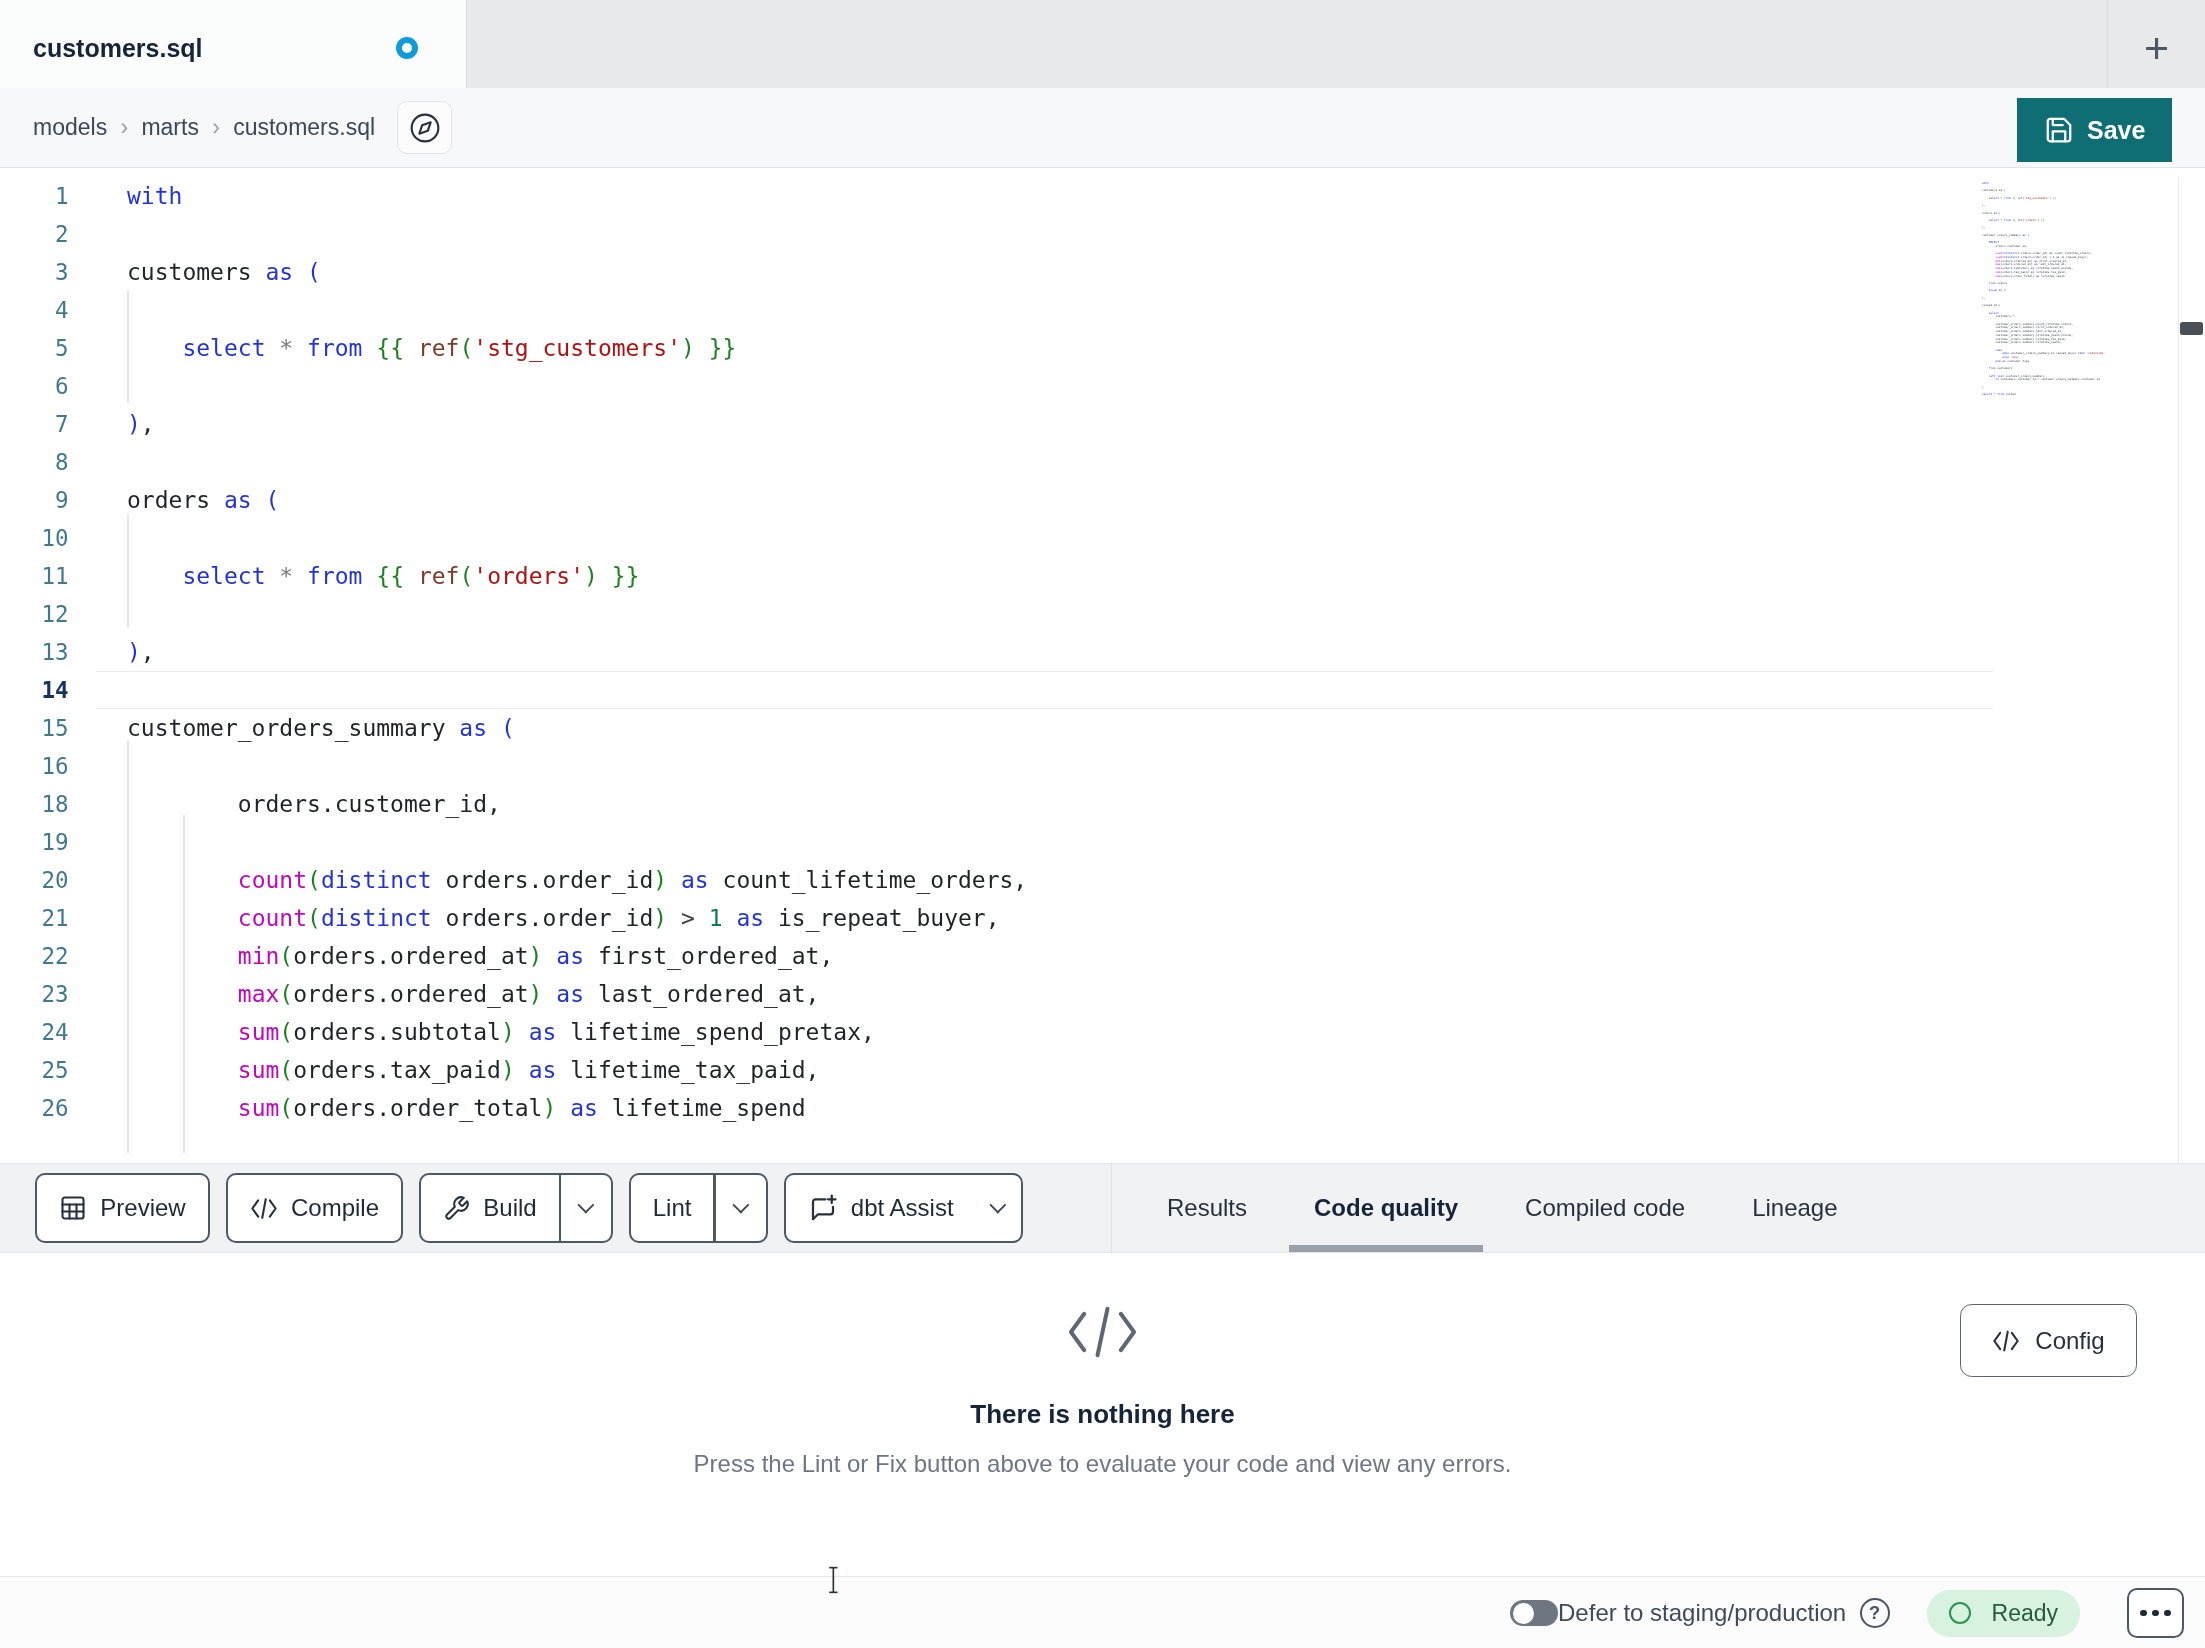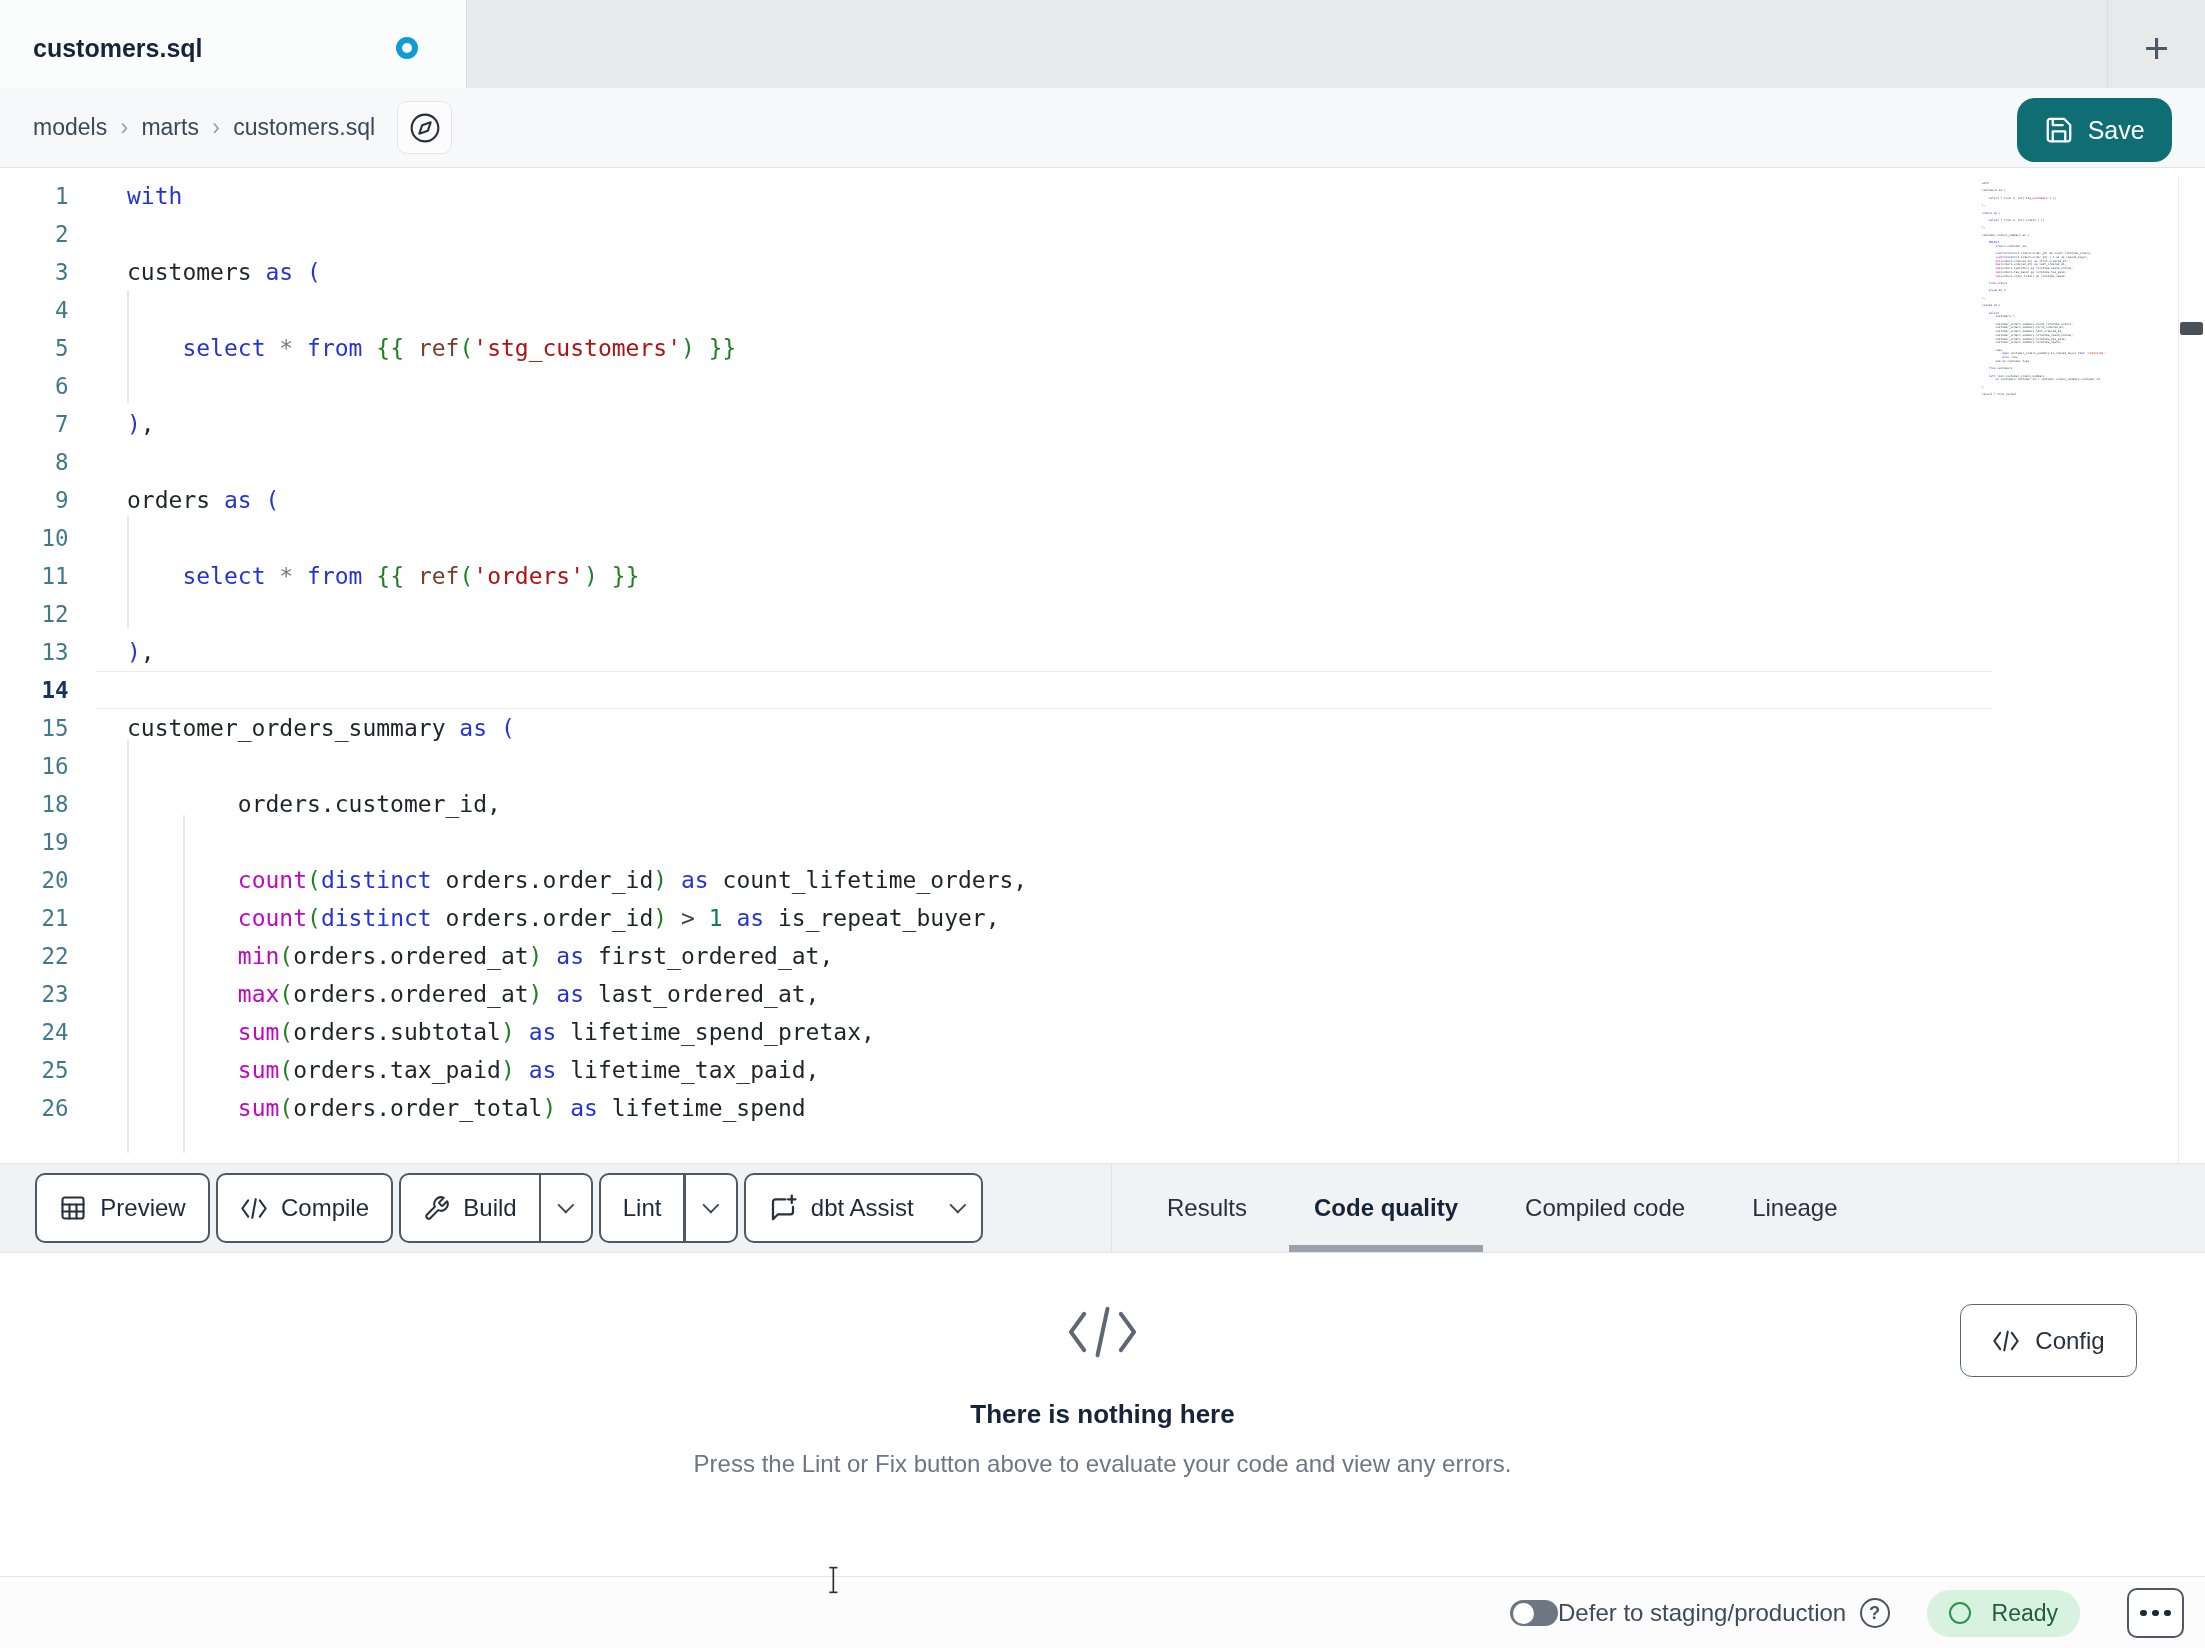--- a/index.html
+++ b/index.html
@@ -21,22 +21,22 @@
 
   
   .crumbbar { position:absolute; left:0; top:88px; width:2205px; height:80px;
               background:#f7f8f9; border-bottom:0.8px solid #e3e5e8;
               display:flex; align-items:center; padding:0 33px; }
   .crumb { font-size:23px; color:#3b4859; }
   .crumb-sep { font-size:23px; color:#98a1ac; margin:0 13.3px; }
   .compass-btn { width:55px; height:53px; margin-left:22px; border:0.8px solid #e2e4e8;
                  border-radius:10px; background:#fcfcfd; display:flex; align-items:center; justify-content:center; }
   .save-btn { position:absolute; right:33px; top:10px; height:64px; min-width:155px;
-              background:var(--accent,#0e6e73); color:#fff; border:none; border-radius:18px;
-              font-size:25px; font-weight:400; display:flex; align-items:center; justify-content:center;
+              background:var(--accent,#0e6e73); color:#fff; border:none; border-radius:0;
+              font-size:25px; font-weight:700; display:flex; align-items:center; justify-content:center;
               gap:13.3px; padding:0 25px; font-family:inherit; }
 
   
   .editor { position:absolute; left:0; top:177px; width:2205px; height:986px; background:#fff; overflow:hidden; }
   .cm-rows { position:absolute; left:0; top:0; }
   .cm-row { display:flex; height:38px; }
   .gutter { width:96px; padding-right:27.5px; text-align:right;
             font-family:"DejaVu Sans Mono", monospace; font-size:22.5px; line-height:38px;
             color:var(--syn-line_number,#40798c); flex:none; }
   .cm-row.active .gutter { color:var(--syn-active_line_number,#16335e); font-weight:bold; }
@@ -63,21 +63,21 @@
 
   .minimap { position:absolute; right:35px; top:5px; width:188px; height:233px; background:#fff;
              font-family:"DejaVu Sans Mono", monospace; font-size:2.8px; line-height:3.7px;
              white-space:pre; color:#3a3f46; overflow:hidden; }
   .vscroll { position:absolute; right:0; top:0; width:27.5px; height:986px; border-left:0.8px solid #e9ebee; }
   .vscroll-thumb { position:absolute; left:1.7px; top:145px; width:23px; height:12.5px; background:#4a5057; border-radius:2.5px; }
 
   
   .strip { position:absolute; left:0; top:1163px; width:2205px; height:90px; background:#f1f2f4;
            border-top:0.8px solid #e2e4e7; border-bottom:0.8px solid #e2e4e7; display:flex; align-items:center; }
-  .strip-left { display:flex; align-items:center; gap:6px; padding-left:35px; }
+  .strip-left { display:flex; align-items:center; gap:16px; padding-left:35px; }
   .btn { height:70px; background:#fff; border:2.1px solid #4d5866; border-radius:10px;
          display:flex; align-items:center; font-size:24px; color:#1f2a37; font-family:inherit; }
   .btn .seg { display:flex; align-items:center; gap:13.3px; padding:0 22px; height:100%; }
   .btn .seg-chev { display:flex; align-items:center; justify-content:center; width:50px; height:100%; }
   .btn .divider { width:2.1px; height:100%; background:#4d5866; }
   .chev { width:11.7px; height:11.7px; border-right:2.5px solid #3c4654; border-bottom:2.5px solid #3c4654;
           transform:rotate(45deg); margin-top:-5.8px; }
   .strip-divider { position:absolute; left:1111px; top:0; width:0.8px; height:88px; background:#e0e2e6; }
   .ptabs { position:absolute; left:1167px; top:0; height:88px; display:flex; gap:67px; }
   .ptab { position:relative; height:100%; display:flex; align-items:center; font-size:24px; color:#27313e; }

